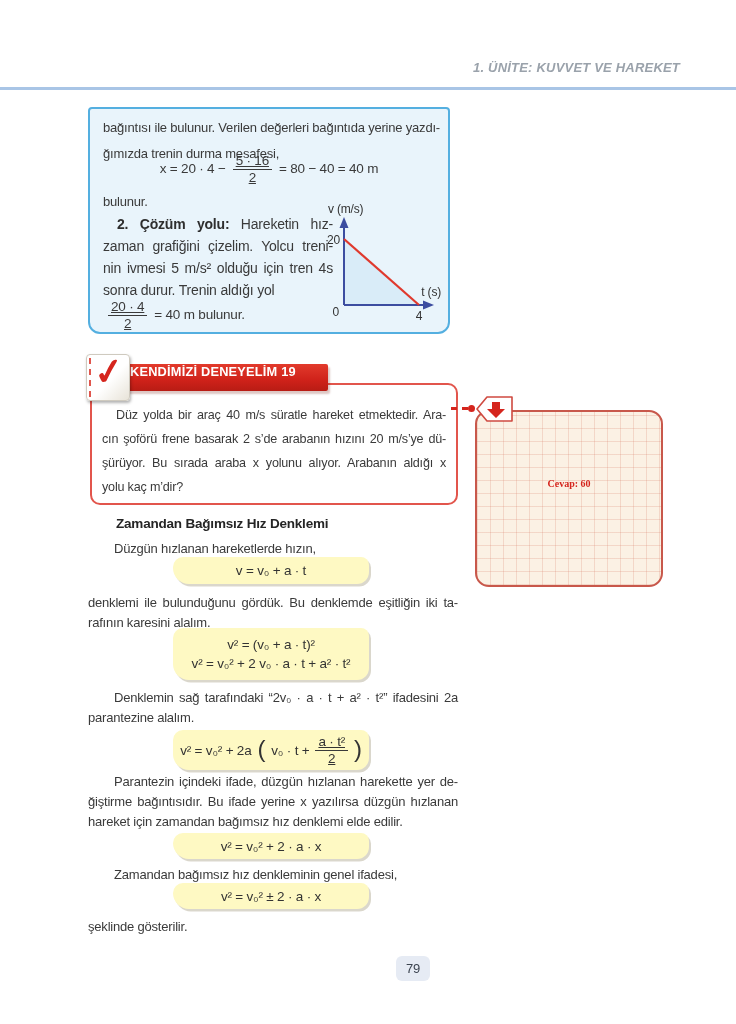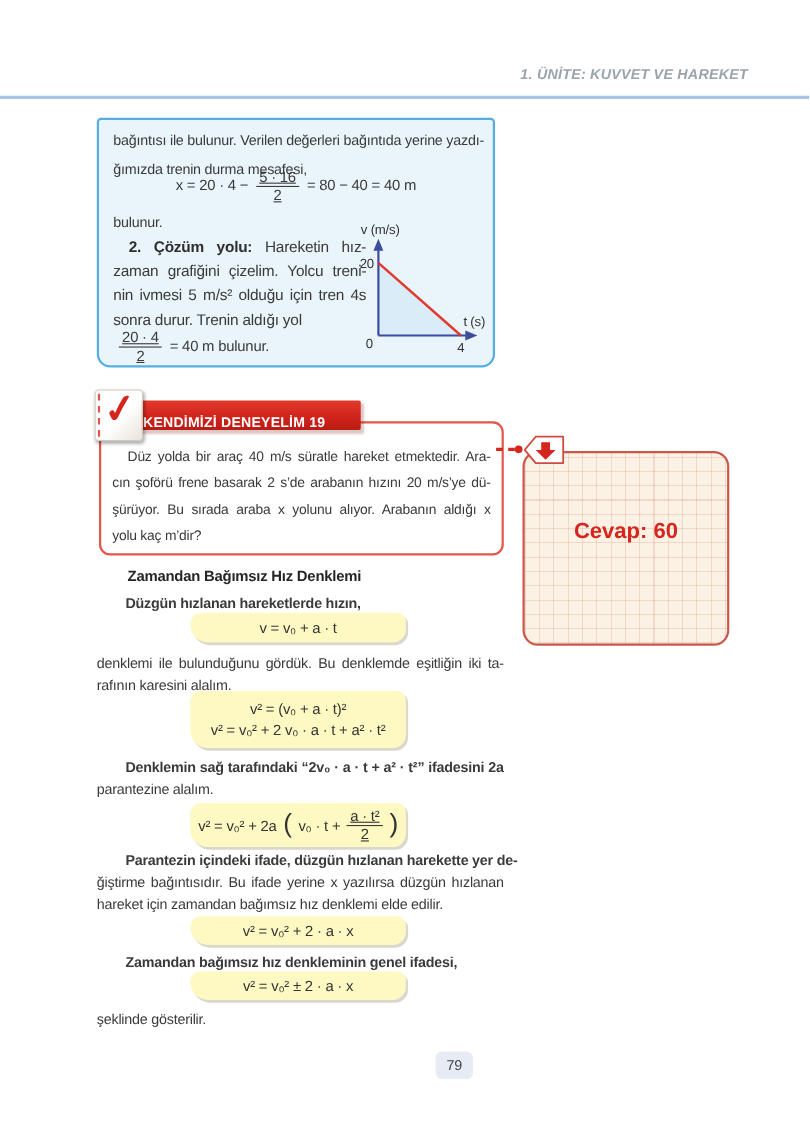--- a/index.html
+++ b/index.html
@@ -33,21 +33,21 @@
   .graph{position:absolute;right:2px;top:94px;}
 
   
   .tryout-box{position:absolute;left:90px;top:383px;width:368px;height:122px;
               background:#fff;border:2px solid #e2554c;border-radius:10px;box-sizing:border-box;}
   .question{position:absolute;left:102px;top:403px;width:344px;font-size:12.6px;line-height:24px;}
   .question .first{padding-left:14px;}
   .banner{position:absolute;left:98px;top:364px;width:230px;height:27px;z-index:3;
           background:linear-gradient(180deg,#e23a2c 0%,#cf221a 60%,#b81c14 100%);
           border-radius:2px;box-shadow:2px 3px 2px rgba(120,30,20,.25);
-          display:flex;align-items:flex-end;}
+          display:flex;align-items:flex-start;}
   .banner-label{color:#fff;font-weight:bold;font-size:12.8px;letter-spacing:0.2px;padding-left:32px;}
   .banner-arrow{position:absolute;left:8px;top:-2px;width:0;height:0;z-index:4;
           border-left:17px solid #efe9da;border-top:15px solid transparent;
           border-bottom:16px solid transparent;filter:drop-shadow(1px 1px 1px rgba(0,0,0,.25));}
   .check-icon-box{position:absolute;left:86px;top:354px;width:42px;height:45px;z-index:5;
           background:linear-gradient(135deg,#ffffff 55%,#e8e3d8 100%);
           border:1px solid #cfcabf;border-radius:4px;box-shadow:1px 2px 3px rgba(0,0,0,.3);}
   .check-icon-box::before{content:"";position:absolute;left:2px;top:3px;bottom:3px;
           border-left:2px dashed #e0564d;}
   .check-glyph{position:absolute;left:7px;top:-4px;font-size:36px;font-weight:bold;
@@ -59,26 +59,26 @@
   .connector-dot{position:absolute;left:468px;top:405px;width:7px;height:7px;
              border-radius:50%;background:#d5251d;}
   .answer-tag{position:absolute;left:476px;top:395px;z-index:3;}
   .answer-box{position:absolute;left:475px;top:410px;width:188px;height:177px;
           box-sizing:border-box;border:2px solid #c8584b;border-radius:14px;
           background:
             repeating-linear-gradient(0deg,rgba(214,120,98,.22) 0 1px,transparent 1px 13px),
             repeating-linear-gradient(90deg,rgba(214,120,98,.22) 0 1px,transparent 1px 13px),
             #fbf1e4;
           display:flex;align-items:center;justify-content:center;}
-  .answer-label{color:#d5251d;font-weight:bold;font-size:20px;margin-top:-30px;letter-spacing:0;}
+  .answer-label{color:#d5251d;font-weight:bold;font-size:10px;margin-top:-30px;letter-spacing:0;font-family:Liberation Serif, serif;}
 
   
   .heading{position:absolute;left:116px;top:516px;font-size:13.5px;font-weight:bold;color:#252525;}
   .para{position:absolute;left:88px;width:370px;font-size:13px;line-height:20px;}
-  .indent{padding-left:26px;font-weight:bold;}
+  .indent{padding-left:26px;}
   .fbox{position:absolute;left:173px;width:196px;background:#fef9c3;
         border-radius:10px 8px 12px 16px;box-shadow:2px 2.5px 0 rgba(150,140,110,.35);
         display:flex;flex-direction:column;align-items:center;justify-content:center;
         font-size:13.5px;color:#333;}
   .fbox .frow{display:flex;gap:6px;align-items:center;justify-content:center;}
   .bigparen{font-size:24px;font-weight:300;line-height:1;transform:translateY(-1px);}
 
   .page-number{position:absolute;left:360px;top:956px;width:34px;height:25px;
         background:#e6ebf4;border-radius:6px;display:flex;align-items:center;
         justify-content:center;font-size:13px;color:#3c4450;margin-left:36px;}

